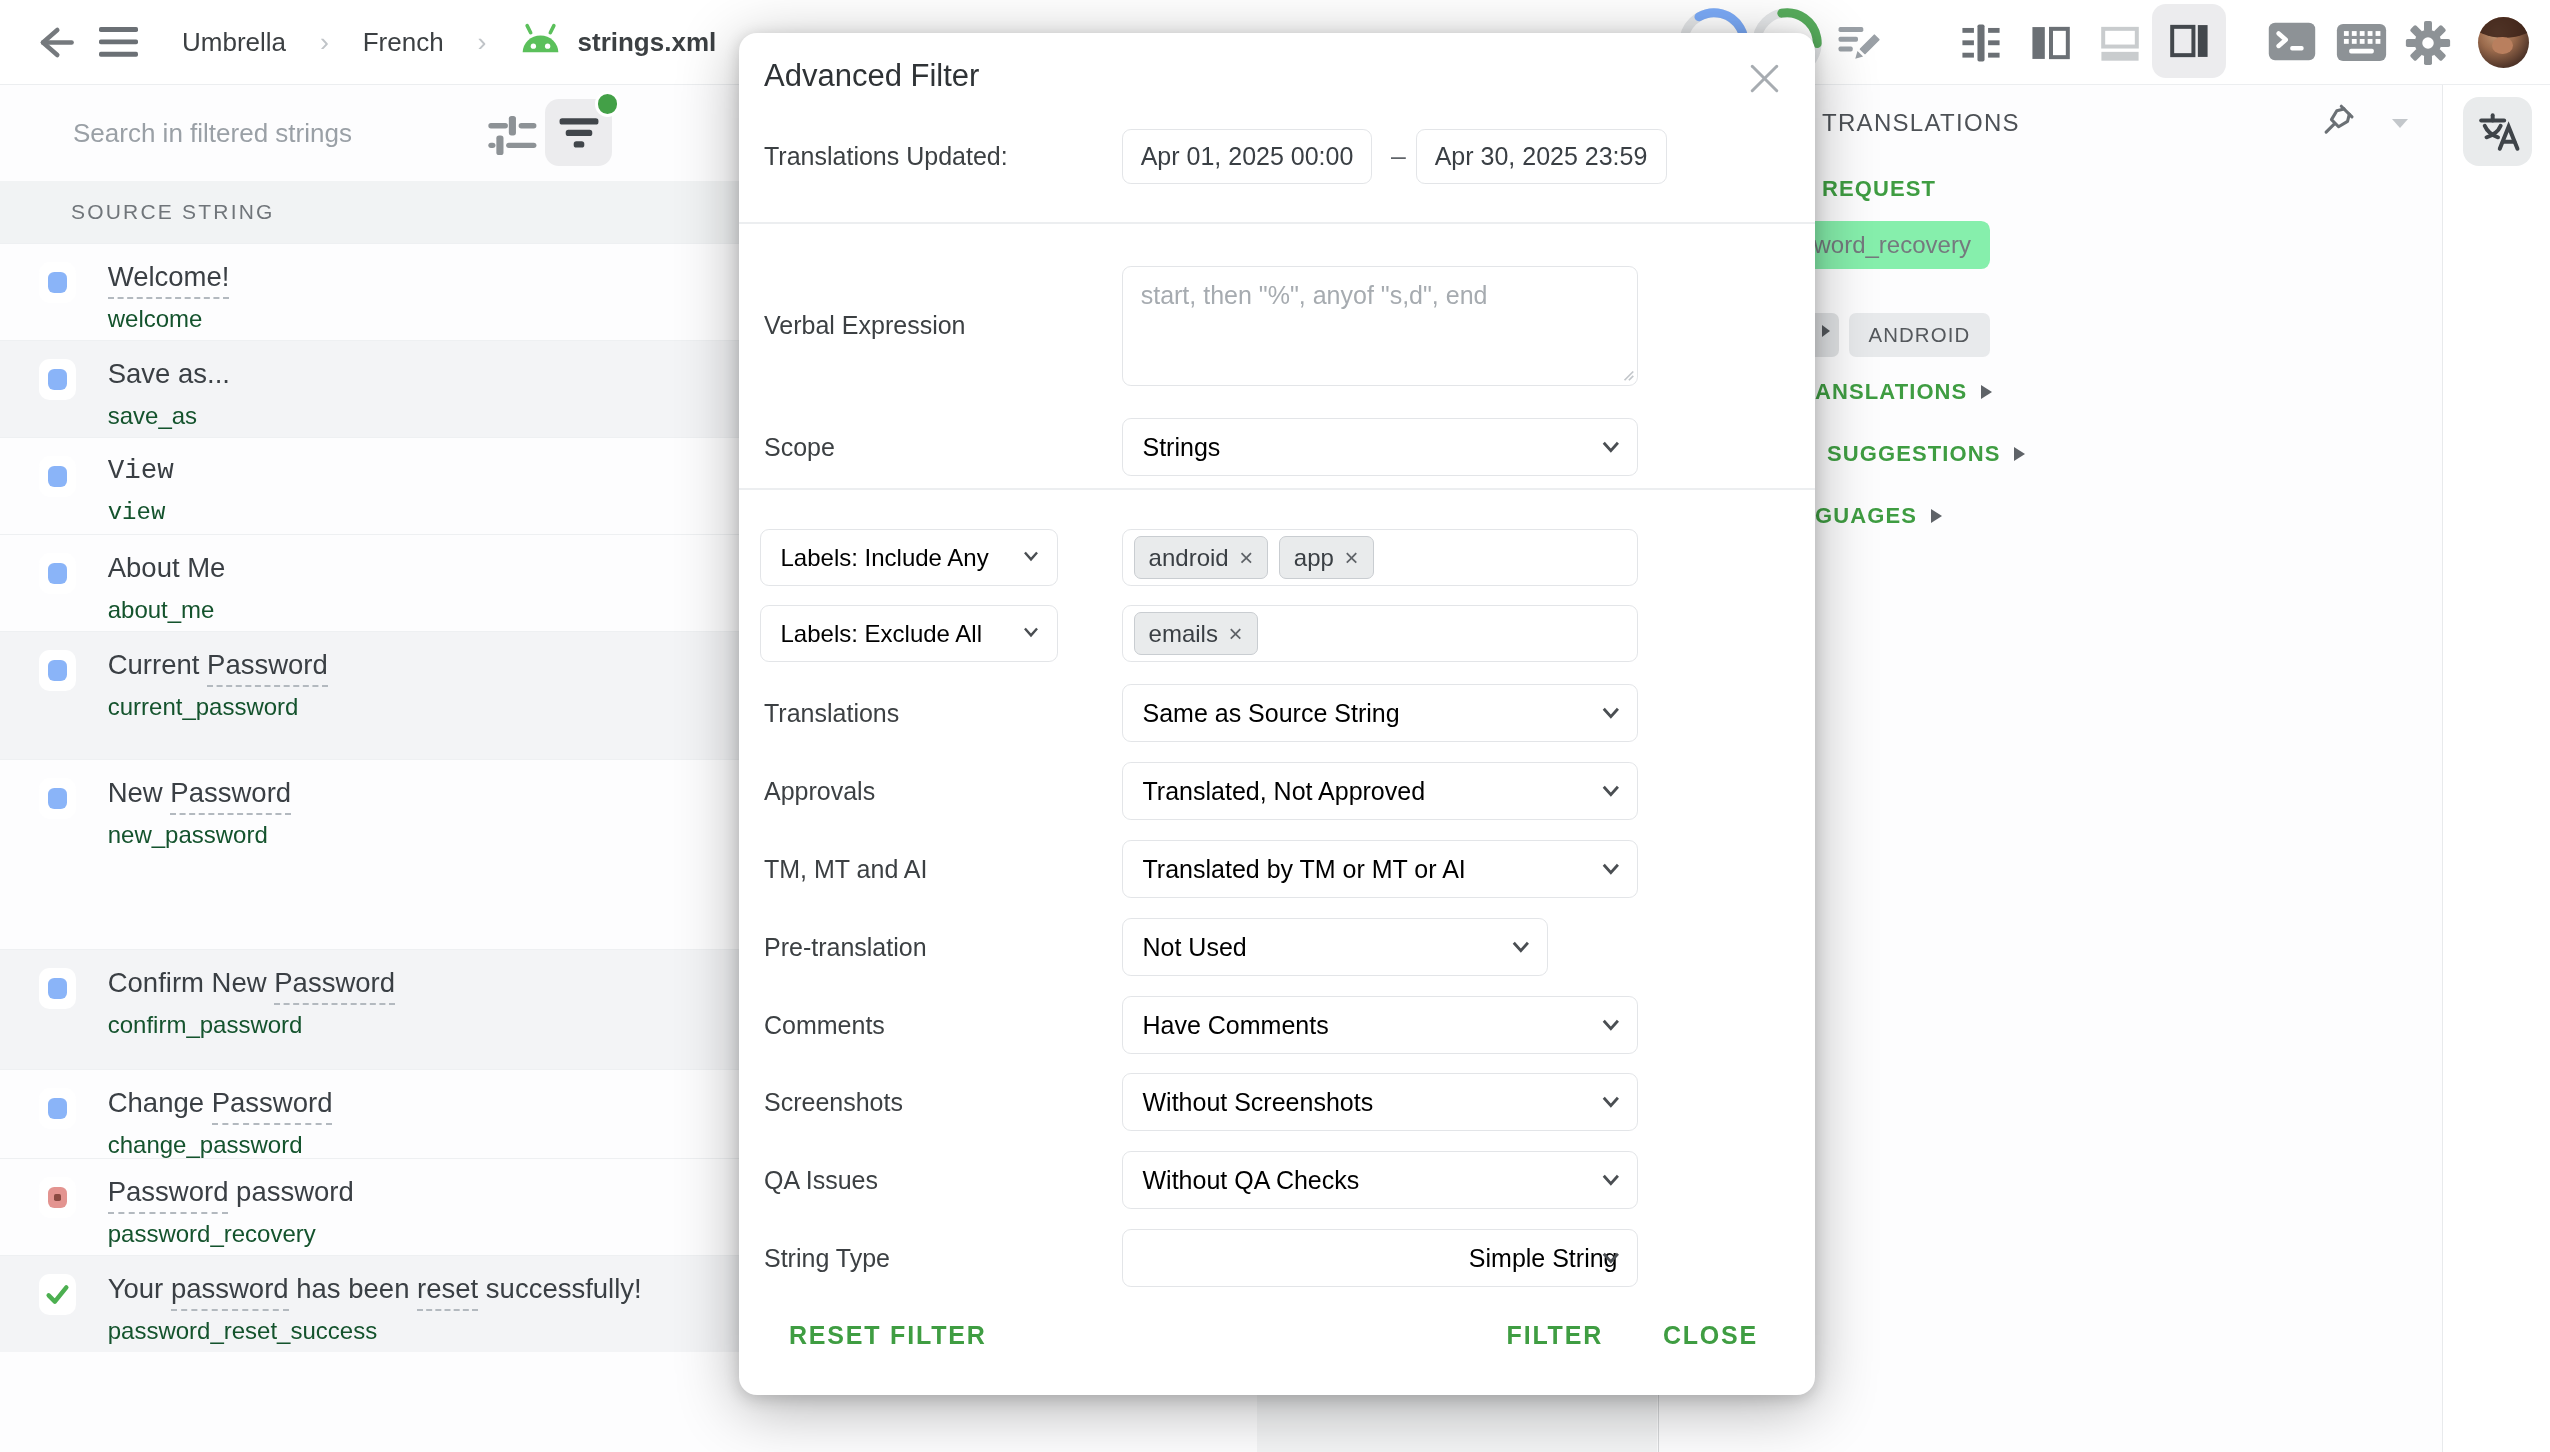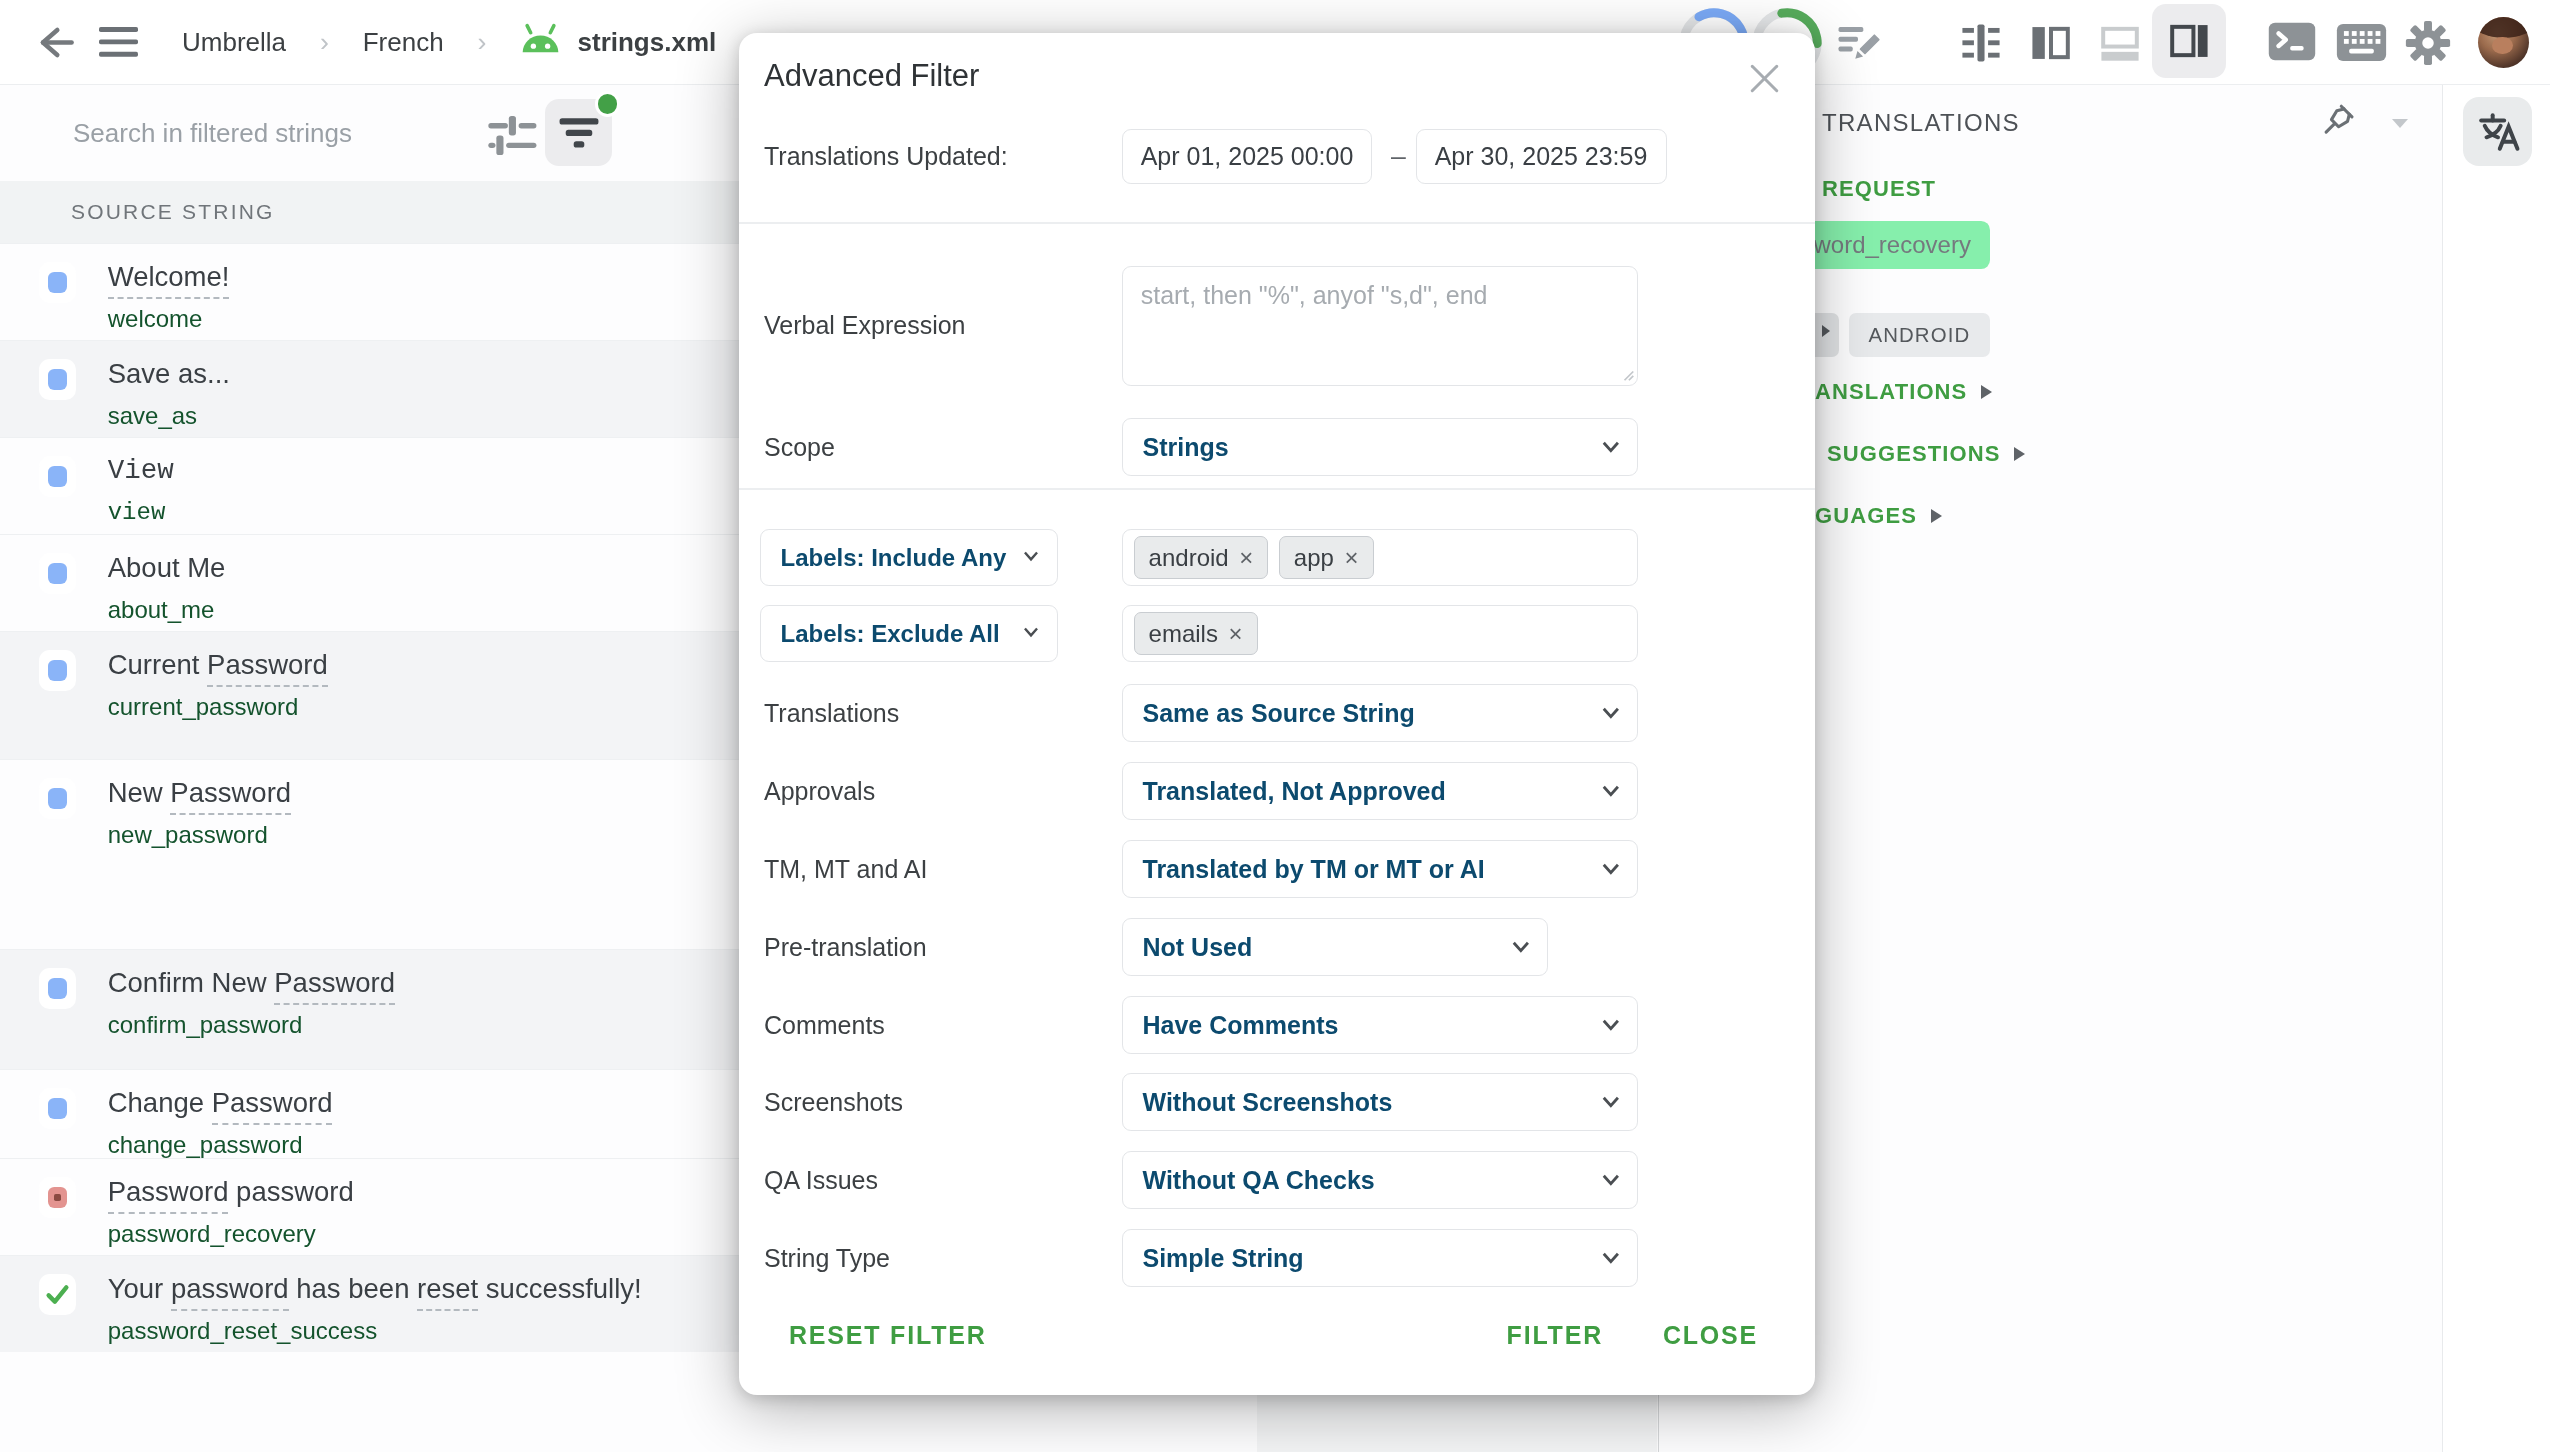--- a/index.html
+++ b/index.html
@@ -42,21 +42,21 @@
   
   #modal{left:739px;top:33px;width:1076px;height:1362px;background:#ffffff;border-radius:18px;
     box-shadow:0 12.4px 62px rgba(0,0,0,.30),0 3.5px 16px rgba(0,0,0,.16);z-index:10;}
   .m-label{position:absolute;left:25px;font-size:25px;color:#3c4043;line-height:35px;white-space:nowrap;}
   .m-title{font-size:31px;color:#2f3336;font-weight:500;line-height:39px;}
   .m-divider{position:absolute;left:0;width:1076px;height:1.8px;background:#eceef0;}
   .inputbox{position:absolute;box-sizing:border-box;border:1.8px solid #e3e5e8;border-radius:8.9px;background:#fff;
     font-size:25px;color:#3a3f44;display:flex;align-items:center;padding:0 17.7px;white-space:nowrap;}
   .selectbox{position:absolute;box-sizing:border-box;border:1.8px solid #e3e5e8;border-radius:8.9px;background:#fff;height:58px;
     display:flex;align-items:center;padding:0 19.5px;}
-  .selectbox .val{font-size:25px;color:#0c4a6e;white-space:nowrap;font-weight:bold;}
+  .selectbox .val{font-size:25px;color:#000000;white-space:nowrap;}
   .selectbox svg{position:absolute;right:17.7px;top:50%;margin-top:-6.2px;}
   #verbal-ta{position:absolute;left:383px;top:233px;width:516px;height:120px;box-sizing:border-box;border:1.8px solid #e3e5e8;
     border-radius:8.9px;resize:none;font-family:"Liberation Sans",sans-serif;font-size:25px;color:#3a3f44;padding:14px 17.7px;outline:none;}
   #verbal-ta::placeholder{color:#a6abb0;}
   .chipfield{position:absolute;left:383px;width:516px;height:57px;box-sizing:border-box;border:1.8px solid #e3e5e8;border-radius:8.9px;
     display:flex;align-items:center;padding:0 10.6px;gap:10.6px;}
   .mchip{background:#e9ebec;border:1.8px solid #c9cdd1;border-radius:7px;height:41px;display:flex;align-items:center;
     padding:0 14px;font-size:24px;color:#3a3f44;gap:10.6px;white-space:nowrap;}
   .mchip .x{color:#5f6368;font-size:24px;font-weight:500;}
   .f-row{position:absolute;left:0;width:1076px;height:58px;}
@@ -483,21 +483,21 @@
           <div class="m-label">QA Issues</div>
           <div class="selectbox" style="left: 383px; top: 0px; width: 516px;">
             <span class="val">Without QA Checks</span>
             <svg width="17.7" height="12.4" viewBox="0 0 20 14">
               <polyline points="2,2 10,11 18,2" fill="none" stroke="#4a4e52" stroke-width="3.2"></polyline>
             </svg>
           </div>
         </div>
         <div class="f-row" style="top: 1196px;">
           <div class="m-label">String Type</div>
-          <div class="selectbox" style="left: 383px; top: 0px; width: 516px;">
+          <div class="selectbox" style="left: 383px; top: 0px; width: 516px; justify-content: flex-end;">
             <span class="val">Simple String</span>
             <svg width="17.7" height="12.4" viewBox="0 0 20 14">
               <polyline points="2,2 10,11 18,2" fill="none" stroke="#4a4e52" stroke-width="3.2"></polyline>
             </svg>
           </div>
         </div>
       </div>
 
     <div class="foot-btn" style="left:50px">RESET FILTER</div>
     <div class="foot-btn" style="right:212px">FILTER</div>

